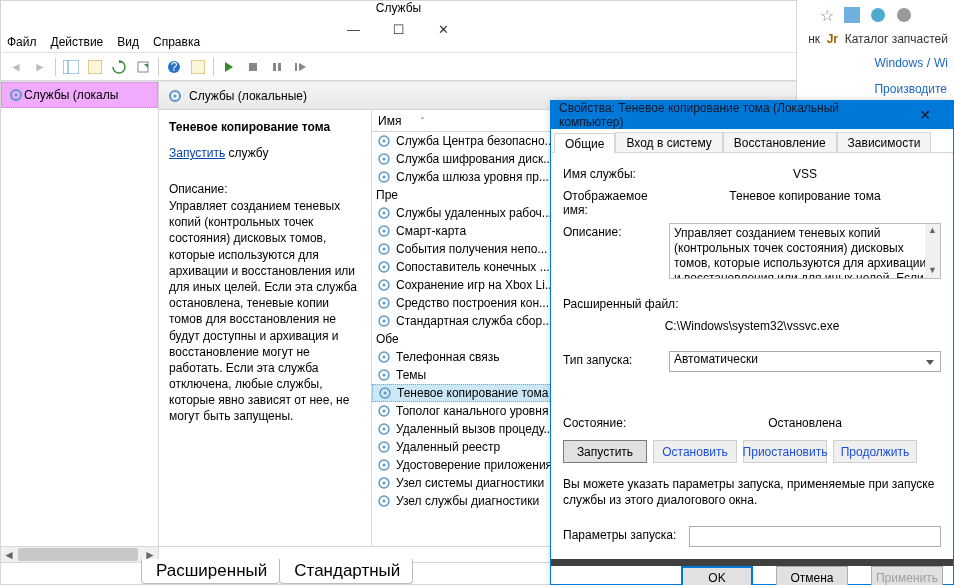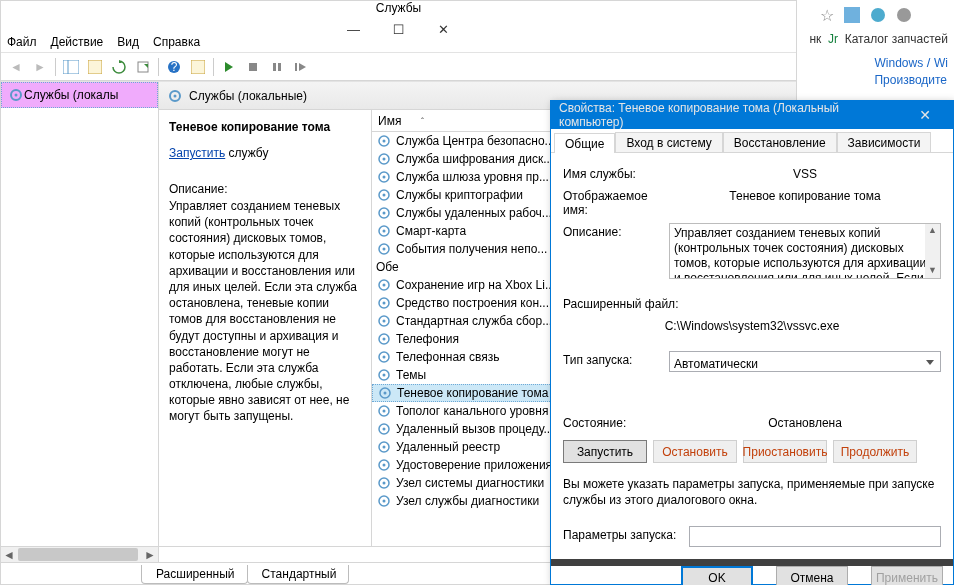--- a/index.html
+++ b/index.html
@@ -57,49 +57,49 @@
 .svc-row.selected .cell-name { border: 1px dotted #6ea9d6; }
 .gear-svg { width: 16px; height: 16px; flex-shrink: 0; }
 
 .bottom-scroll { height: 16px; border-top: 1px solid #d6d6d6; display: flex; }
 .scroll-left-pane { width: 158px; border-right: 1px solid #d6d6d6; background: #f0f0f0; display: flex; }
 .scroll-track { flex: 1; background: #f0f0f0; position: relative; }
 .scroll-thumb { position: absolute; top: 1px; left: 1px; width: 120px; height: 13px; background: #c8c8c8; border-radius: 2px; }
 .scroll-arrow { width: 16px; height: 15px; display: flex; align-items: center; justify-content: center; color: #666; background: #f0f0f0; }
 
 .tab-strip { height: 22px; border-top: 1px solid #d6d6d6; display: flex; align-items: flex-end; padding-left: 140px; }
-.tab-btn { padding: 2px 12px 2px 14px; border: 1px solid #bcbcbc; border-top: none; background: #fff; font-size: 12px; border-radius: 0 0 4px 4px; margin-right: -1px; cursor: default; }
+.tab-btn { padding: 2px 12px 2px 14px; border: 1px solid #bcbcbc; border-top: none; background: #fff; font-size: 17px; border-radius: 0 0 4px 4px; margin-right: -1px; cursor: default; }
 .tab-btn.active { background: #fff; position: relative; z-index: 2; }
 
 
 .props-dialog { position: absolute; top: 100px; left: 550px; width: 404px; height: 485px; background: #fff; border: 1px solid #0078d7; box-shadow: 2px 2px 8px rgba(0,0,0,0.25); display: flex; flex-direction: column; }
-.props-title { height: 28px; background: #0078d7; color: #e5e5e5; display: flex; align-items: center; padding: 0 8px; font-size: 12px; }
+.props-title { height: 28px; background: #0078d7; color: #0f172a; display: flex; align-items: center; padding: 0 8px; font-size: 12px; }
 .props-title .spacer { flex: 1; }
 .props-title .close { width: 40px; height: 28px; display: flex; align-items: center; justify-content: center; font-size: 14px; }
 
 .props-tabs { height: 24px; display: flex; border-bottom: 1px solid #d6d6d6; padding: 3px 3px 0 3px; gap: 0; }
 .props-tab { padding: 3px 10px; border: 1px solid #d6d6d6; border-bottom: none; background: #f4f4f4; font-size: 12px; cursor: default; }
 .props-tab.active { background: #fff; position: relative; top: 1px; }
 
 .props-body { flex: 1; padding: 12px 12px; display: flex; flex-direction: column; gap: 6px; font-size: 12px; }
 .prop-row { display: flex; align-items: flex-start; gap: 6px; }
 .prop-label { width: 100px; padding-top: 2px; }
 .prop-val { flex: 1; padding-top: 2px; text-align: center; }
 .desc-box { flex: 1; height: 56px; border: 1px solid #bcbcbc; padding: 2px 4px; overflow-y: auto; line-height: 1.25; position: relative; }
 .desc-box .sb { position: absolute; right: 0; top: 0; bottom: 0; width: 15px; background: #f0f0f0; display: flex; flex-direction: column; }
 .desc-box .sb .up, .desc-box .sb .dn { height: 14px; display: flex; align-items: center; justify-content: center; color: #666; font-size: 9px; }
 .desc-box .sb .trk { flex: 1; background: #f0f0f0; }
 
-.prop-select { flex: 1; height: 21px; border: 1px solid #abadb3; background: #fff; padding: 0 20px 0 4px; display: flex; align-items: flex-end; position: relative; }
+.prop-select { flex: 1; height: 21px; border: 1px solid #abadb3; background: #fff; padding: 0 20px 0 4px; display: flex; align-items: flex-start; position: relative; }
 .prop-select::after { content: ""; position: absolute; right: 6px; top: 8px; border-left: 4px solid transparent; border-right: 4px solid transparent; border-top: 5px solid #555; }
 
 .state-btns { display: flex; gap: 6px; margin-top: 4px; margin-bottom: 8px; }
 .state-btn { width: 84px; height: 23px; border: 1px solid #adadad; background: #e1e1e1; font-size: 12px; display: flex; align-items: center; justify-content: center; }
 .state-btn.enabled { background: #e1e1e1; border-color: #7a7a7a; color: #000; }
-.state-btn.disabled { color: #c2410c; background: #efefef; border-color: #cfcfcf; }
+.state-btn.disabled { color: #1d4ed8; background: #efefef; border-color: #cfcfcf; }
 
 .help-text { line-height: 1.3; }
 
 .param-input { flex: 1; height: 21px; border: 1px solid #abadb3; padding: 0 4px; background: #fff; }
 
 .props-footer { height: 40px; border-top: 7px solid #404040; display: flex; align-items: center; justify-content: flex-end; gap: 23px; padding: 0 10px; }
 .dlg-btn { width: 72px; height: 23px; border: 1px solid #adadad; background: #e1e1e1; font-size: 12px; display: flex; align-items: center; justify-content: center; }
 .dlg-btn.default { border-color: #0078d7; box-shadow: 0 0 0 1px #0078d7 inset; }
 .dlg-btn.disabled { color: #a0a0a0; }
 
@@ -115,26 +115,26 @@
     </svg>
   <svg class="browser-icon" viewBox="0 0 16 16">
       <circle cx="8" cy="8" r="7" fill="#4dabce"></circle>
     </svg>
   <svg class="browser-icon" viewBox="0 0 16 16">
       <circle cx="8" cy="8" r="7" fill="#999"></circle>
     </svg>
 </div>
 <div class="browser-nav">
   <span>нк</span>&nbsp;
-  <span style="color:#15803d;font-weight:normal">Jr</span>&nbsp;
+  <span style="color:#a16207;font-weight:bold">Jr</span>&nbsp;
   <span>Каталог запчастей</span>
 </div>
 <div class="browser-sub">
   <a>Windows</a> / <a>Wi</a>
-  <div style="margin-top:3px">Производите</div>
+  <div style="margin-top:12px">Производите</div>
 </div>
 
 <div class="services-window">
 
   <div class="titlebar">
     <svg class="gear-icon" viewBox="0 0 16 16">
         <circle cx="8" cy="8" r="6" fill="none" stroke="#5a99c9" stroke-width="2"></circle>
         <circle cx="8" cy="8" r="2" fill="#5a99c9"></circle>
       </svg>
     <span class="title">Службы</span>
@@ -279,27 +279,20 @@
                 <div class="cell-name">
                   <svg class="gear-svg" viewBox="0 0 16 16">
                     <circle cx="8" cy="8" r="5" fill="none" stroke="#5a99c9" stroke-width="1.5"></circle>
                     <circle cx="8" cy="8" r="1.5" fill="#5a99c9"></circle>
                   </svg>
                   <span>Служба шлюза уровня пр...</span>
                 </div>
                 <div class="cell-desc">Обе</div>
               </div>
               <div class="svc-row">
-                <div class="cell-name">
-                  <svg class="gear-svg" viewBox="0 0 16 16">
-                    <circle cx="8" cy="8" r="5" fill="none" stroke="#5a99c9" stroke-width="1.5"></circle>
-                    <circle cx="8" cy="8" r="1.5" fill="#5a99c9"></circle>
-                  </svg>
-                  <span>Службы криптографии</span>
-                </div>
                 <div class="cell-desc">Пре</div>
               </div>
               <div class="svc-row">
                 <div class="cell-name">
                   <svg class="gear-svg" viewBox="0 0 16 16">
                     <circle cx="8" cy="8" r="5" fill="none" stroke="#5a99c9" stroke-width="1.5"></circle>
                     <circle cx="8" cy="8" r="1.5" fill="#5a99c9"></circle>
                   </svg>
                   <span>Службы удаленных рабоч...</span>
                 </div>
@@ -319,20 +312,27 @@
                 <div class="cell-name">
                   <svg class="gear-svg" viewBox="0 0 16 16">
                     <circle cx="8" cy="8" r="5" fill="none" stroke="#5a99c9" stroke-width="1.5"></circle>
                     <circle cx="8" cy="8" r="1.5" fill="#5a99c9"></circle>
                   </svg>
                   <span>События получения непо...</span>
                 </div>
                 <div class="cell-desc">Зап</div>
               </div>
               <div class="svc-row">
+                <div class="cell-name">
+                  <svg class="gear-svg" viewBox="0 0 16 16">
+                    <circle cx="8" cy="8" r="5" fill="none" stroke="#5a99c9" stroke-width="1.5"></circle>
+                    <circle cx="8" cy="8" r="1.5" fill="#5a99c9"></circle>
+                  </svg>
+                  <span>Сопоставитель конечных ...</span>
+                </div>
                 <div class="cell-desc">Обе</div>
               </div>
               <div class="svc-row">
                 <div class="cell-name">
                   <svg class="gear-svg" viewBox="0 0 16 16">
                     <circle cx="8" cy="8" r="5" fill="none" stroke="#5a99c9" stroke-width="1.5"></circle>
                     <circle cx="8" cy="8" r="1.5" fill="#5a99c9"></circle>
                   </svg>
                   <span>Сохранение игр на Xbox Li...</span>
                 </div>
@@ -352,27 +352,20 @@
                 <div class="cell-name">
                   <svg class="gear-svg" viewBox="0 0 16 16">
                     <circle cx="8" cy="8" r="5" fill="none" stroke="#5a99c9" stroke-width="1.5"></circle>
                     <circle cx="8" cy="8" r="1.5" fill="#5a99c9"></circle>
                   </svg>
                   <span>Стандартная служба сбор...</span>
                 </div>
                 <div class="cell-desc">Ста</div>
               </div>
               <div class="svc-row">
-                <div class="cell-name">
-                  <svg class="gear-svg" viewBox="0 0 16 16">
-                    <circle cx="8" cy="8" r="5" fill="none" stroke="#5a99c9" stroke-width="1.5"></circle>
-                    <circle cx="8" cy="8" r="1.5" fill="#5a99c9"></circle>
-                  </svg>
-                  <span>Телефония</span>
-                </div>
                 <div class="cell-desc">Обе</div>
               </div>
               <div class="svc-row">
                 <div class="cell-name">
                   <svg class="gear-svg" viewBox="0 0 16 16">
                     <circle cx="8" cy="8" r="5" fill="none" stroke="#5a99c9" stroke-width="1.5"></circle>
                     <circle cx="8" cy="8" r="1.5" fill="#5a99c9"></circle>
                   </svg>
                   <span>Телефонная связь</span>
                 </div>

